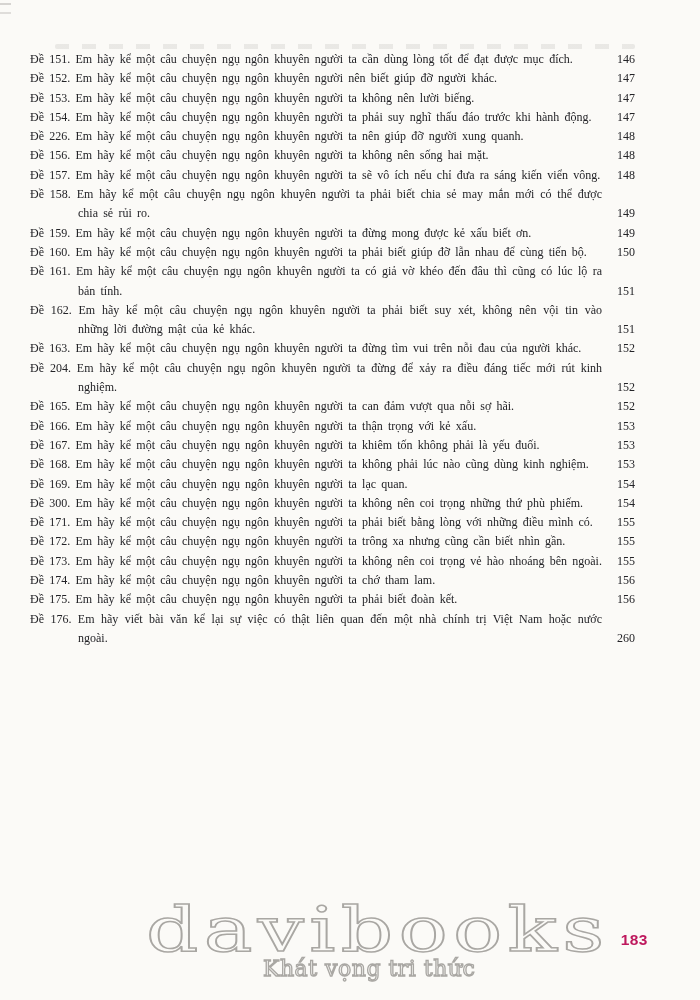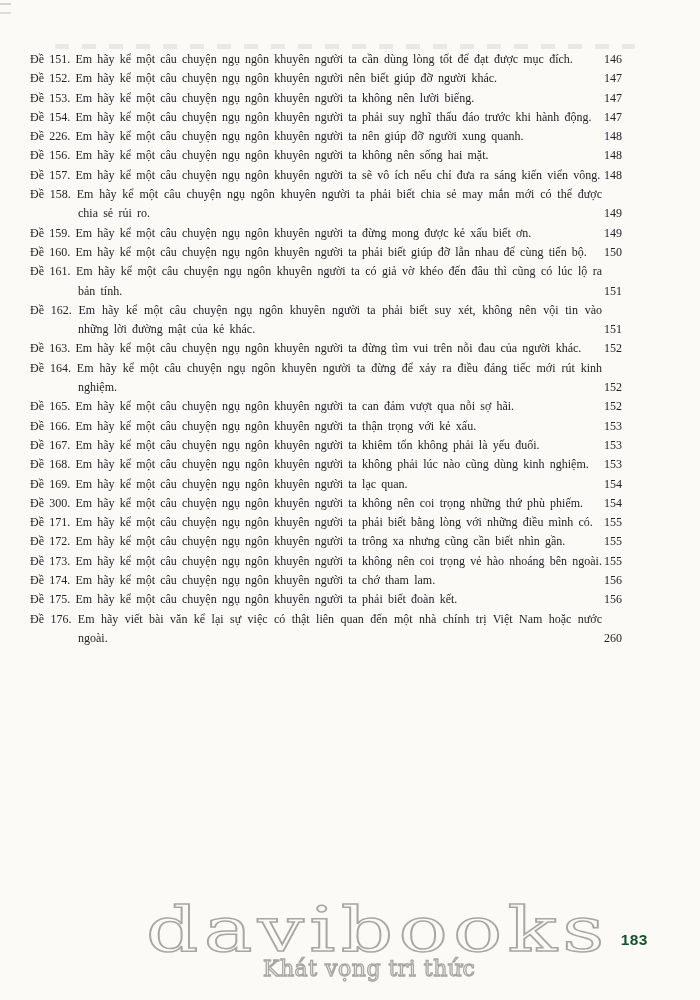--- a/index.html
+++ b/index.html
@@ -53,29 +53,29 @@
     word-spacing:2.2px;
   }
   .entry {
     position:relative;
     text-align:justify;
     padding-left:48px; padding-right:46px;
     text-indent:-48px;
   }
   .entry .pagenum {
     position:absolute; right:0; bottom:0;
-    width:44px; text-align:left;
+    width:44px; text-align:center;
     text-indent:0; word-spacing:normal;
   }
 
   
   .folio {
     position:absolute; right:52px; top:931px; z-index:1;
     font-family:"Liberation Sans","DejaVu Sans",sans-serif;
-    font-weight:bold; font-size:15.5px; color:#14532d;
+    font-weight:bold; font-size:15.5px; color:#be185d;
     letter-spacing:0.5px;
   }
 </style>
 </head>
 <body>
 
 <div class="page">
 
   <div class="scan-corner-mark"></div>
   <div class="scan-streak"></div>
@@ -105,21 +105,21 @@
   <div class="entry"><span class="label">Đề 159.</span> <span class="text">Em hãy kể một câu chuyện ngụ ngôn khuyên người ta đừng mong được kẻ xấu biết ơn.</span><span class="pagenum">149</span></div>
 
   <div class="entry"><span class="label">Đề 160.</span> <span class="text">Em hãy kể một câu chuyện ngụ ngôn khuyên người ta phải biết giúp đỡ lẫn nhau để cùng tiến bộ.</span><span class="pagenum">150</span></div>
 
   <div class="entry"><span class="label">Đề 161.</span> <span class="text">Em hãy kể một câu chuyện ngụ ngôn khuyên người ta có giả vờ khéo đến đâu thì cũng có lúc lộ ra bản tính.</span><span class="pagenum">151</span></div>
 
   <div class="entry"><span class="label">Đề 162.</span> <span class="text">Em hãy kể một câu chuyện ngụ ngôn khuyên người ta phải biết suy xét, không nên vội tin vào những lời đường mật của kẻ khác.</span><span class="pagenum">151</span></div>
 
   <div class="entry"><span class="label">Đề 163.</span> <span class="text">Em hãy kể một câu chuyện ngụ ngôn khuyên người ta đừng tìm vui trên nỗi đau của người khác.</span><span class="pagenum">152</span></div>
 
-  <div class="entry"><span class="label">Đề 164.</span> <span class="text">Em hãy kể một câu chuyện ngụ ngôn khuyên người ta đừng để xảy ra điều đáng tiếc mới rút kinh nghiệm.</span><span class="pagenum">152</span></div>
+  <div class="entry"><span class="label">Đề 204.</span> <span class="text">Em hãy kể một câu chuyện ngụ ngôn khuyên người ta đừng để xảy ra điều đáng tiếc mới rút kinh nghiệm.</span><span class="pagenum">152</span></div>
 
   <div class="entry"><span class="label">Đề 165.</span> <span class="text">Em hãy kể một câu chuyện ngụ ngôn khuyên người ta can đảm vượt qua nỗi sợ hãi.</span><span class="pagenum">152</span></div>
 
   <div class="entry"><span class="label">Đề 166.</span> <span class="text">Em hãy kể một câu chuyện ngụ ngôn khuyên người ta thận trọng với kẻ xấu.</span><span class="pagenum">153</span></div>
 
   <div class="entry"><span class="label">Đề 167.</span> <span class="text">Em hãy kể một câu chuyện ngụ ngôn khuyên người ta khiêm tốn không phải là yếu đuối.</span><span class="pagenum">153</span></div>
 
   <div class="entry"><span class="label">Đề 168.</span> <span class="text">Em hãy kể một câu chuyện ngụ ngôn khuyên người ta không phải lúc nào cũng dùng kinh nghiệm.</span><span class="pagenum">153</span></div>
 
   <div class="entry"><span class="label">Đề 169.</span> <span class="text">Em hãy kể một câu chuyện ngụ ngôn khuyên người ta lạc quan.</span><span class="pagenum">154</span></div>

